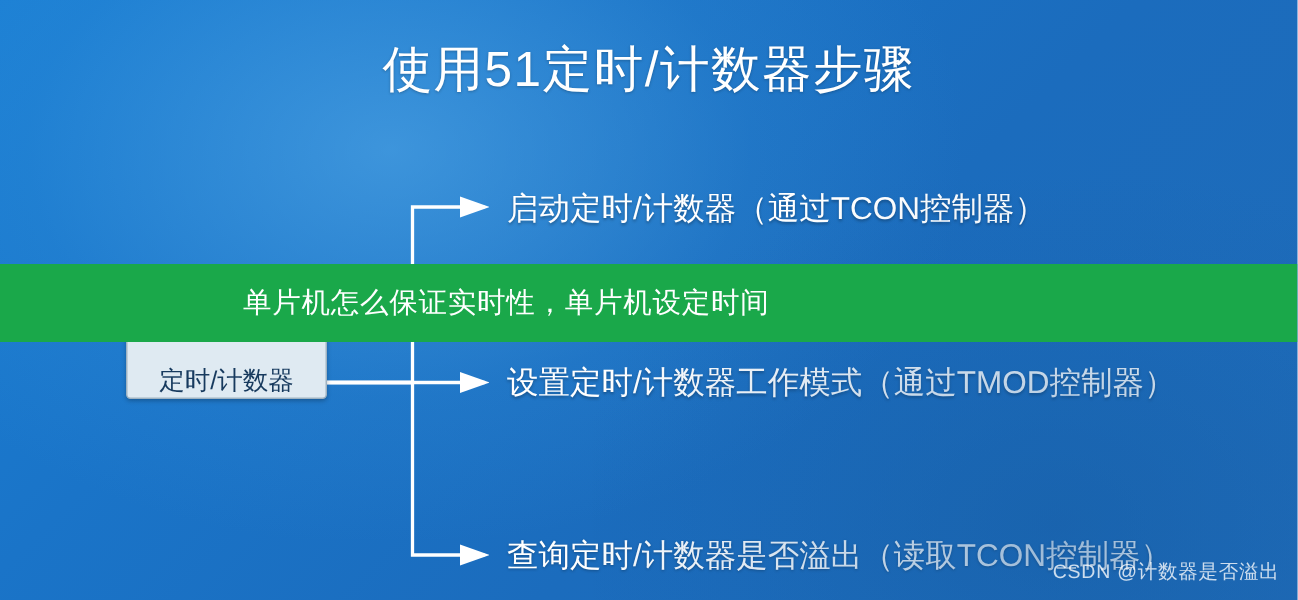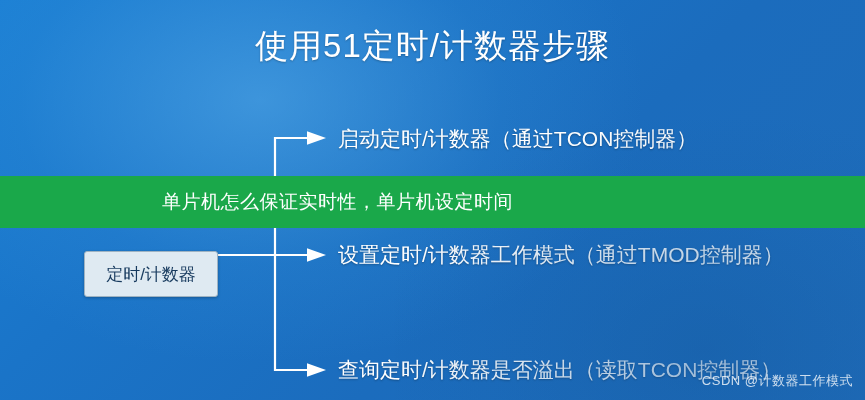--- a/index.html
+++ b/index.html
@@ -61,23 +61,24 @@
     border-radius: 3px;
     color: #173a5e;
     font-size: 17px;
     display: flex;
     align-items: center;
     justify-content: center;
     box-shadow: 0 1px 3px rgba(0,0,0,0.25);
   }
   #node-timer {
     left: 84px;
-    top: 251px;
+    top: 220px;
     width: 132px;
     height: 44px;
+    align-items: flex-end;
   }
 
   .step-text {
     position: absolute;
     color: #ffffff;
     font-size: 21px;
     white-space: nowrap;
     text-shadow: 0 1px 2px rgba(0,0,0,0.3);
   }
   #step-1 { left: 338px; top: 125px; }
@@ -150,16 +151,16 @@
 
   <div class="step-text" id="step-1">启动定时/计数器（通过TCON控制器）</div>
   <div class="step-text" id="step-2">设置定时/计数器工作模式（通过TMOD控制器）</div>
   <div class="step-text" id="step-3">查询定时/计数器是否溢出（读取TCON控制器）</div>
 
   <div class="banner">
     <span class="banner-text">单片机怎么保证实时性，单片机设定时间</span>
   </div>
 
   <div class="watermark">
-    <span>CSDN @计数器工作模式</span>
+    <span>CSDN @计数器是否溢出</span>
   </div>
 
 </div>
 
 </body></html>

